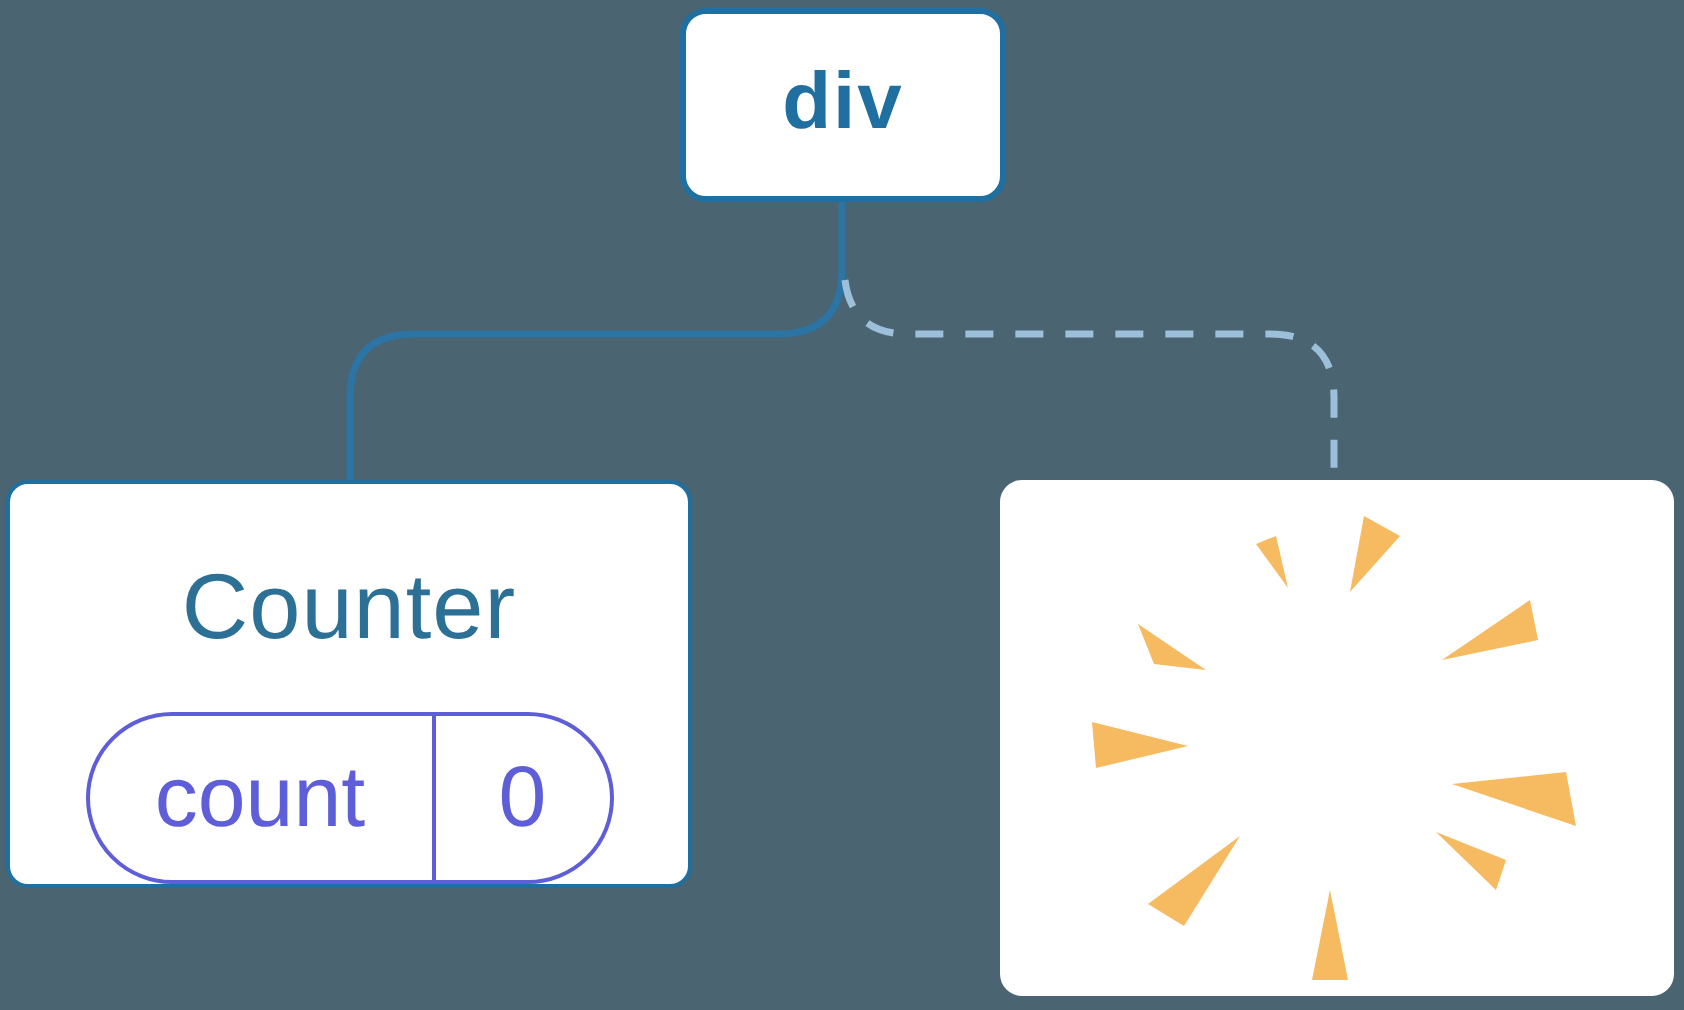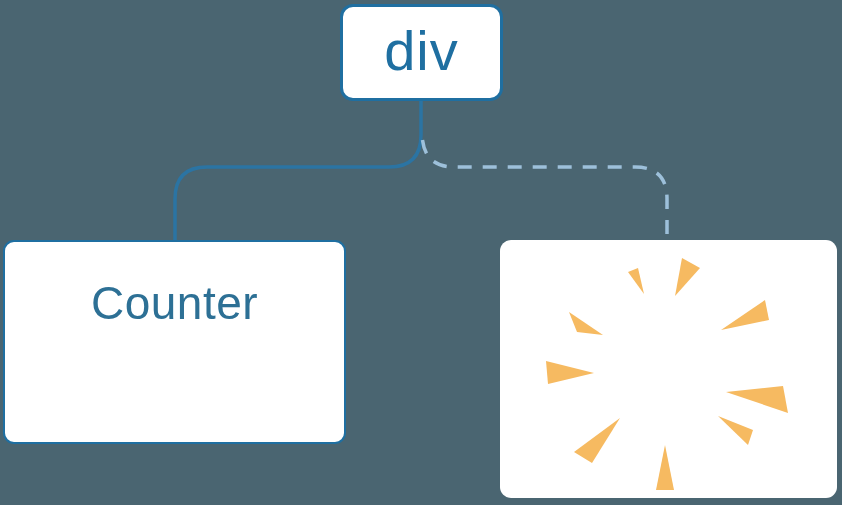--- a/index.html
+++ b/index.html
@@ -35,22 +35,22 @@
     top: 4px;
     width: 163px;
     height: 97px;
     border: 3.5px solid var(--color-node-blue, #1f6fa1);
     border-radius: 13px;
     display: flex;
     align-items: center;
     justify-content: center;
   }
   .node-root-label {
-    font-size: 56px;
-    font-weight: 400;
+    font-size: 40px;
+    font-weight: 700;
     letter-spacing: 1px;
     color: var(--color-node-blue, #1f6fa1);
     line-height: 1;
     padding-bottom: 4px;
   }
   .node-counter {
     left: 3px;
     top: 240px;
     width: 343px;
     height: 204px;
@@ -123,20 +123,25 @@
     <path d="M421 99 L421 135 Q421 167 389 167 L207 167 Q175 167 175 199 L175 242" fill="none" stroke="#2b74a3" stroke-width="3.5"></path>
     <path d="M422 132 Q422 167 454 167 L635 167 Q667 167 667 199 L667 240" fill="none" stroke="#9dc0da" stroke-width="3.5" stroke-dasharray="14 11" stroke-dashoffset="17"></path>
   </svg>
 
   <div class="node node-root">
     <span class="node-root-label">div</span>
   </div>
 
   <div class="node node-counter">
     <div class="counter-title">Counter</div>
+    <div class="state-pill">
+      <span class="pill-key">count</span>
+      <span class="pill-divider"></span>
+      <span class="pill-value">0</span>
+    </div>
   </div>
 
   <div class="node node-removed">
     <svg class="poof-svg" viewBox="0 0 337 258">
       <polygon class="poof-ray" points="128,32 138,28 144,54"></polygon>
       <polygon class="poof-ray" points="182,18 200,28 175,56"></polygon>
       <polygon class="poof-ray" points="265,60 269,80 221,90"></polygon>
       <polygon class="poof-ray" points="69,72 77,92 103,95"></polygon>
       <polygon class="poof-ray" points="46,121 48,144 94,133"></polygon>
       <polygon class="poof-ray" points="283,146 288,173 226,152"></polygon>

